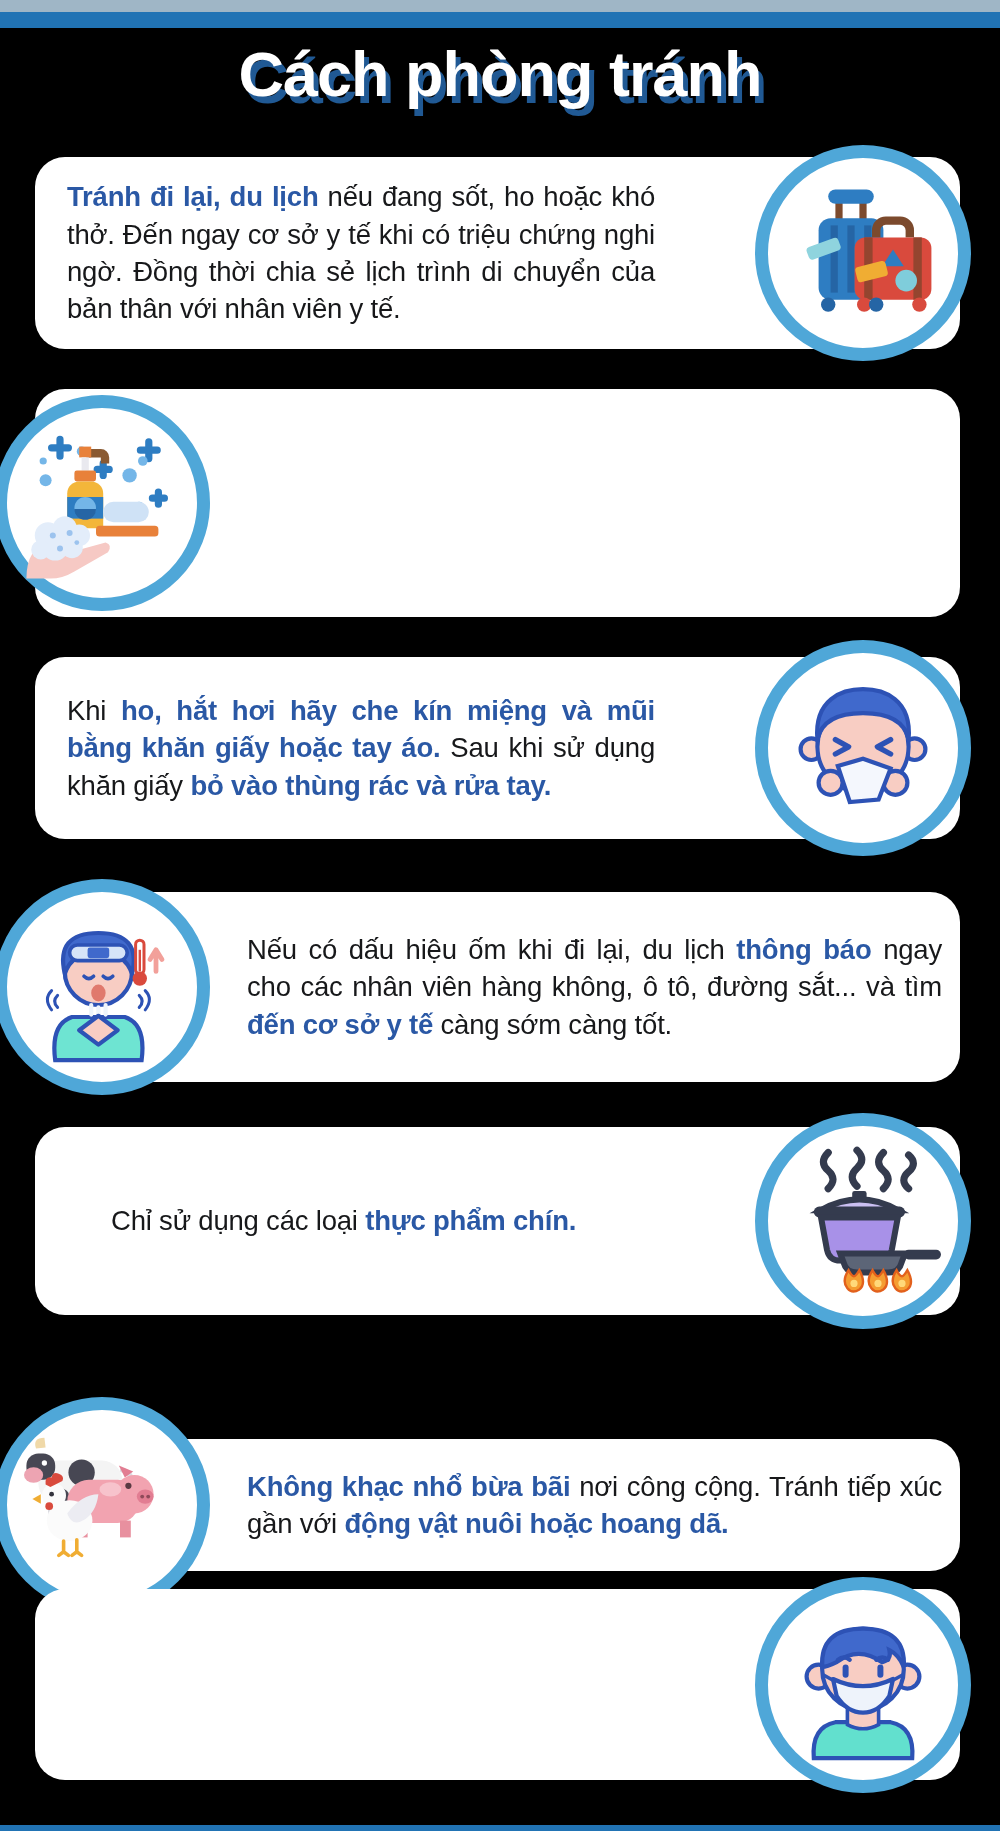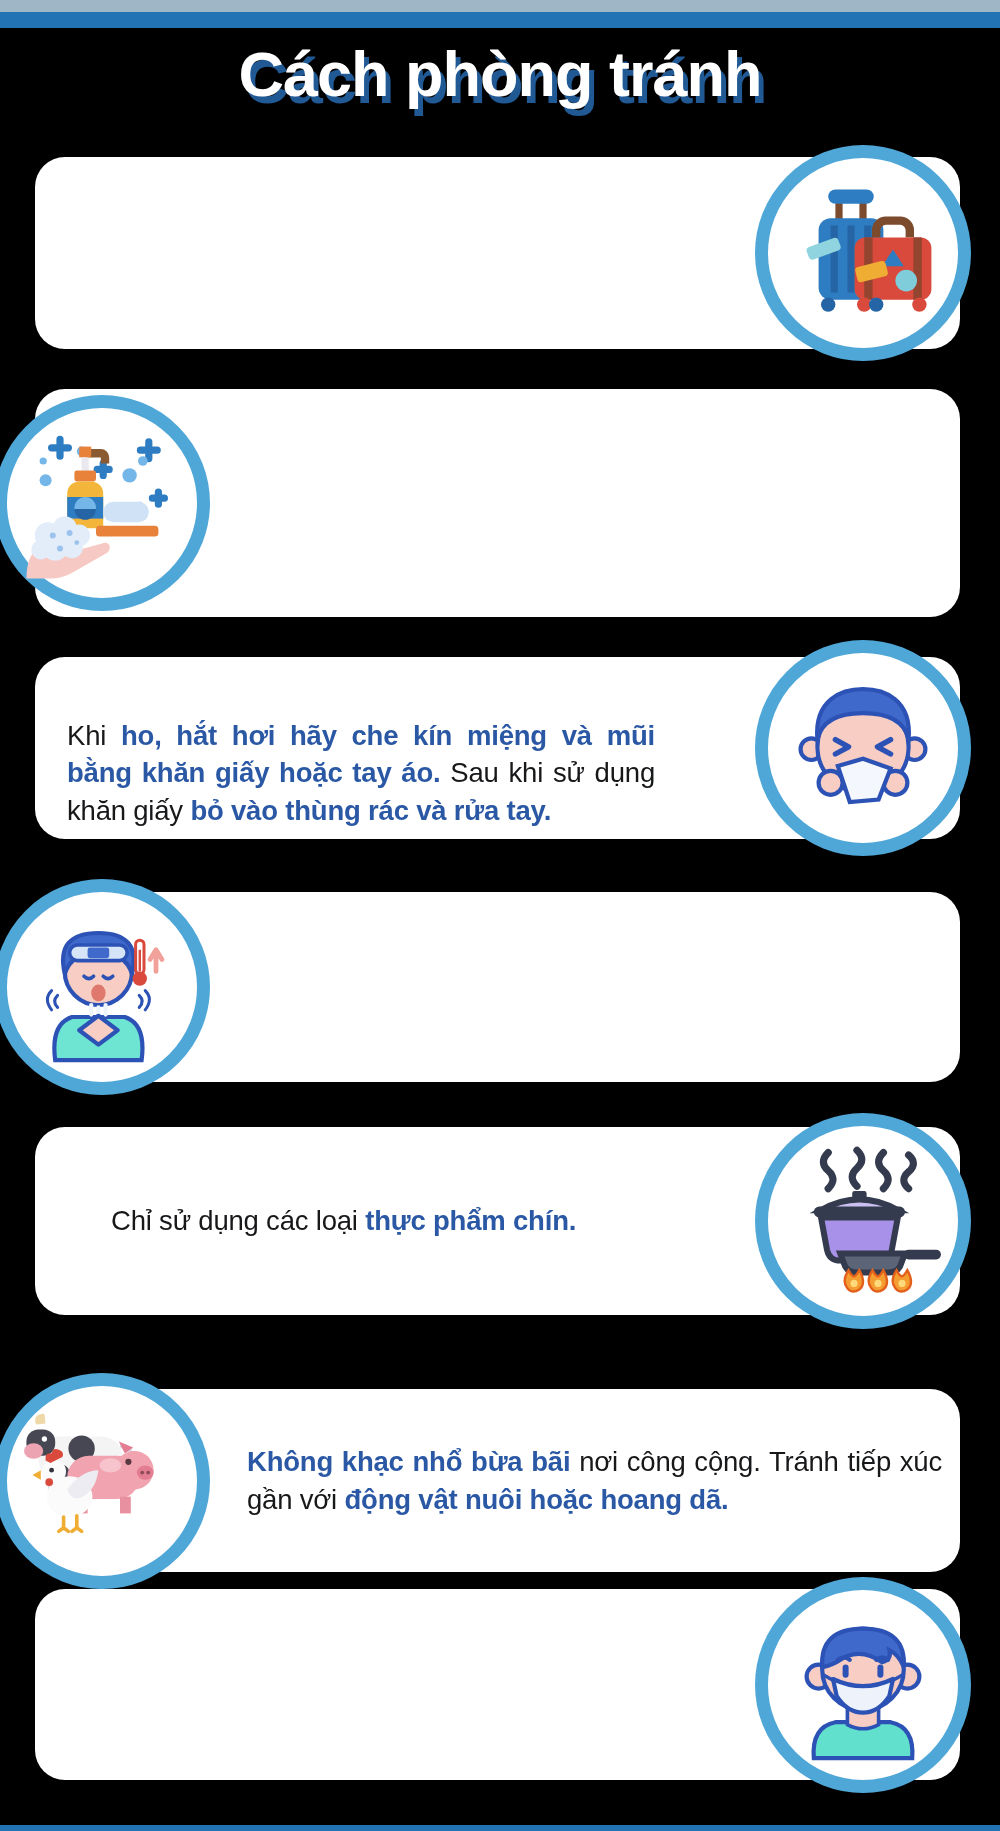--- a/index.html
+++ b/index.html
@@ -17,24 +17,24 @@
     text-align:center;font-size:63px;font-weight:bold;letter-spacing:-1px;
     color:#ffffff;text-shadow:5px 7px 0 rgba(34,94,156,0.95);
   }
   .card{
     position:absolute;left:35px;width:925px;
     background:#ffffff;border-radius:30px;
     display:flex;align-items:center;box-sizing:border-box;
   }
   .c1{top:145px;height:192px;}
   .c2{top:377px;height:228px;}
-  .c3{top:645px;height:182px;align-items:flex-end;}
+  .c3{top:645px;height:182px;}
   .c4{top:880px;height:190px;}
   .c5{top:1115px;height:188px;}
-  .c6{top:1377px;height:183px;}
+  .c6{top:1427px;height:132px;}
   .c7{top:1577px;height:191px;}
   .icon-right{padding:10px 305px 10px 32px;}
   .icon-left{padding:10px 18px 10px 212px;}
   .txt{
     margin:0;flex:1;font-size:27.5px;line-height:1.36;letter-spacing:-0.2px;
     color:#17181A;text-align:justify;
   }
   .txt .b{font-weight:bold;color:#2A58A5;}
   .c5 .txt{text-align:left;padding-left:44px;}
   .badge{
@@ -49,20 +49,21 @@
 </style>
 </head>
 <body>
 
 <div class="page">
   <div class="stripe top"></div>
 
   <h1 class="title">Cách phòng tránh</h1>
 
   <section class="card c1 icon-right">
+    <p class="txt"><span class="b">Tránh đi lại, du lịch</span><span> nếu đang sốt, ho hoặc khó thở. Đến ngay cơ sở y tế khi có triệu chứng nghi ngờ. Đồng thời chia sẻ lịch trình di chuyển của bản thân với nhân viên y tế.</span></p>
     <div class="badge">
       <svg viewBox="0 0 130 130">
         <rect x="42" y="22" width="6" height="20" fill="#7c4a2d"></rect>
         <rect x="62" y="22" width="6" height="20" fill="#7c4a2d"></rect>
         <rect x="36" y="12" width="38" height="12" rx="6" fill="#2e7dc2"></rect>
         <rect x="28" y="36" width="54" height="68" rx="10" fill="#2e7dc2"></rect>
         <rect x="38" y="42" width="6" height="56" fill="#2565a5"></rect>
         <rect x="52" y="42" width="6" height="56" fill="#2565a5"></rect>
         <rect x="66" y="42" width="6" height="56" fill="#2565a5"></rect>
         <rect x="18" y="56" width="28" height="11" rx="3" fill="#8fd4de" transform="rotate(-20 32 61)"></rect>
@@ -161,20 +162,21 @@
         <path d="M50 56 q4 4 8 0 M66 56 q4 4 8 0" fill="none" stroke="#2d52b5" stroke-width="3" stroke-linecap="round"></path>
         <ellipse cx="62" cy="70" rx="6" ry="7" fill="#e0796d"></ellipse>
         <path d="M56 80 v8 M62 82 v9 M68 80 v8" stroke="#eef4fb" stroke-width="3.5" stroke-linecap="round"></path>
         <path d="M46 101 l16-12 l16 12 l-16 12 z" fill="#f8cdc3" stroke="#2d52b5" stroke-width="3.5" stroke-linejoin="round"></path>
         <g stroke="#2d52b5" stroke-width="2.5" fill="none" stroke-linecap="round">
           <path d="M28 72 q-5 5 0 10 M23 68 q-7 7 0 16"></path>
           <path d="M96 72 q5 5 0 10 M101 68 q7 7 0 16"></path>
         </g>
       </svg>
     </div>
+    <p class="txt"><span>Nếu có dấu hiệu ốm khi đi lại, du lịch </span><span class="b">thông báo</span><span> ngay cho các nhân viên hàng không, ô tô, đường sắt... và tìm </span><span class="b">đến cơ sở y tế</span><span> càng sớm càng tốt.</span></p>
   </section>
 
   <section class="card c5 icon-right">
     <p class="txt"><span>Chỉ sử dụng các loại </span><span class="b">thực phẩm chín.</span></p>
     <div class="badge">
       <svg viewBox="0 0 130 130">
         <g fill="none" stroke="#343b4e" stroke-width="6" stroke-linecap="round">
           <path d="M36 8 q-8 8 0 15 q8 7 0 15"></path>
           <path d="M60 6 q8 8 0 15 q-8 7 0 15"></path>
           <path d="M82 8 q-8 8 0 15 q8 7 0 15"></path>

